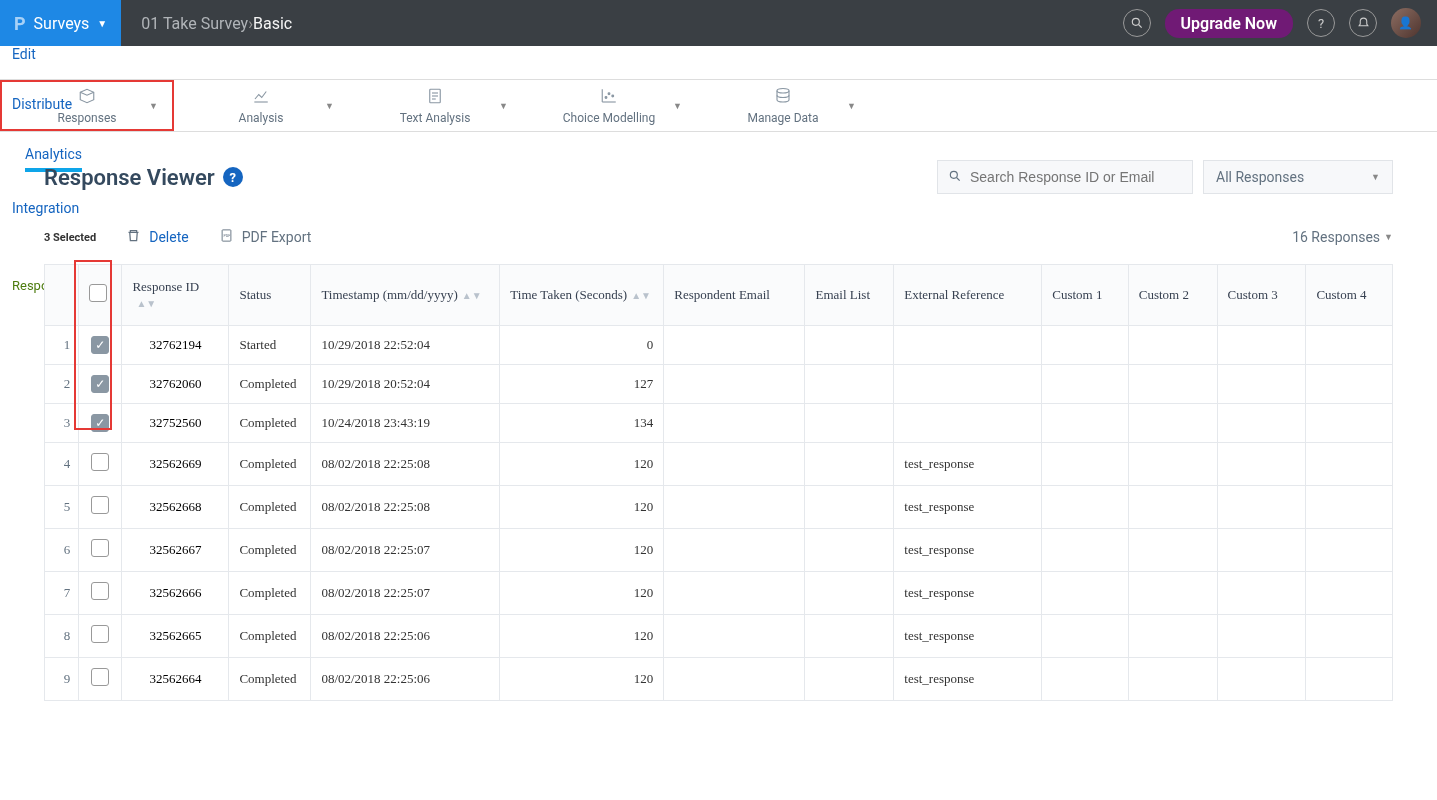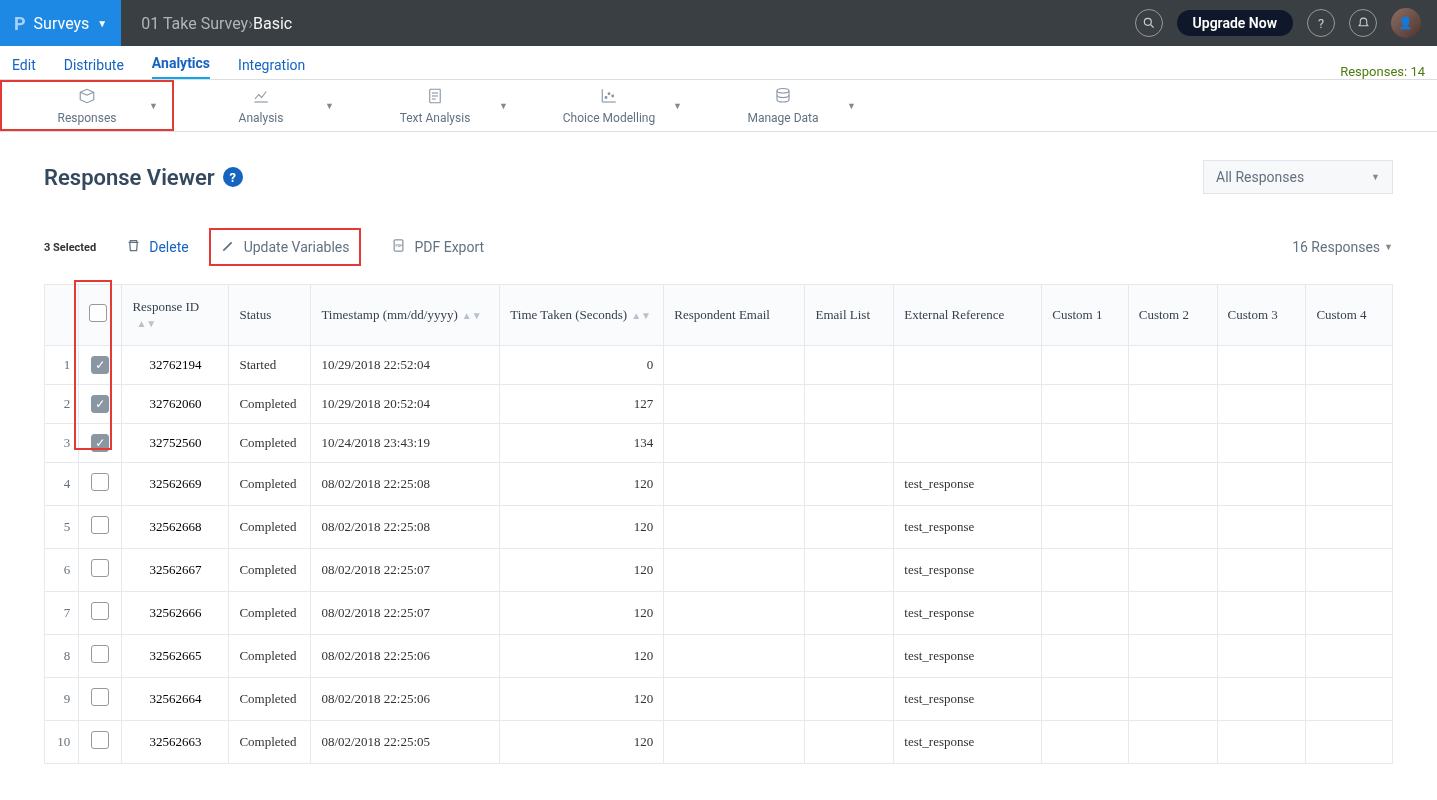--- a/index.html
+++ b/index.html
@@ -8,27 +8,27 @@
 
 .topbar { height: 46px; background: #3a3f44; display: flex; align-items: center; color: #fff; }
 .brand { background: #1e88e5; height: 46px; display: flex; align-items: center; padding: 0 14px; color: #fff; font-size: 16px; gap: 8px; }
 .brand .logo-p { font-weight: 700; font-size: 18px; color: #a7d1f7; }
 .breadcrumb { padding: 0 20px; display: flex; align-items: center; font-size: 16px; color: #e0e0e0; }
 .breadcrumb .crumb-main { color: #b0b4b8; }
 .breadcrumb .crumb-sep { color: #999; }
 .breadcrumb .crumb-current { color: #f5f5f5; }
 .topbar-right { margin-left: auto; display: flex; align-items: center; gap: 14px; padding-right: 16px; }
 .circle-btn { width: 28px; height: 28px; border-radius: 50%; border: 1px solid #999; display: flex; align-items: center; justify-content: center; color: #ccc; font-size: 13px; }
-.upgrade-btn { background: #0f172a; color: #fff; padding: 5px 16px; border-radius: 14px; font-size: 14px; font-weight: 600; }
+.upgrade-btn { background: #701a75; color: #fff; padding: 5px 16px; border-radius: 14px; font-size: 16px; font-weight: 600; }
 .avatar { width: 30px; height: 30px; border-radius: 50%; background: linear-gradient(135deg, #8d6e63, #4e342e); display: flex; align-items: center; justify-content: center; overflow: hidden; font-size: 12px; }
 
 
-.navtabs { height: 34px; border-bottom: 1px solid #ddd; display: flex; align-items: flex-end; padding: 0 12px; gap: 28px; font-size: 14px; }
+.navtabs { height: 34px; border-bottom: 1px solid #ddd; display: flex; align-items: flex-start; padding: 0 12px; gap: 28px; font-size: 14px; flex-direction: column; }
 .navtabs a { color: #1565c0; text-decoration: none; padding-bottom: 6px; cursor: pointer; }
-.navtabs a.active { border-bottom: 2px solid #0ea5e9; font-weight: 700; }
+.navtabs a.active { border-bottom: 4px solid #0ea5e9; font-weight: 400; margin-left: 13px; }
 .navtabs .spacer { flex: 1; }
 .resp-count { color: #4d7c0f; font-size: 13px; }
 
 
 .toolbar { height: 52px; border-bottom: 1px solid #ddd; display: flex; align-items: stretch; }
 .tool-item { width: 174px; display: flex; flex-direction: column; align-items: center; justify-content: center; position: relative; color: #637280; font-size: 12px; gap: 3px; }
 .tool-item .chev { position: absolute; right: 14px; top: 50%; transform: translateY(-50%); font-size: 9px; color: #888; }
 .tool-item svg { width: 20px; height: 18px; }
 .tool-highlight { border: 2px solid #e53935; }
 
@@ -157,41 +157,42 @@
     <span class="chev">▼</span>
   </div>
 </div>
 
 <div class="content-wrap">
   <div class="card">
     <div class="card-header">
       <span class="card-title">Response Viewer</span>
       <span class="help-badge">?</span>
       <div class="flex-spacer"></div>
+      <div class="search-box">
+        <span><svg viewBox="0 0 24 24" width="14" height="14" fill="none" stroke="#637280" stroke-width="2">
+              <circle cx="10" cy="10" r="6"></circle>
+              <line x1="15" y1="15" x2="20" y2="20"></line>
+            </svg></span>
+        <input type="text" placeholder="Search Response ID or Email" style="">
+      </div>
       <div class="filter-dd">
         <span>All Responses</span>
         <span style="font-size:9px;color:#888">▼</span>
       </div>
     </div>
 
     <div class="actions-row">
       <span class="sel-count">3 Selected</span>
       <div class="action-btn link">
         <span style="color:#637280"><svg viewBox="0 0 24 24" width="15" height="15" fill="none" stroke="currentColor" stroke-width="2">
               <path d="M4 7h16"></path>
               <path d="M7 7V4h10v3"></path>
               <path d="M6 7l1 13h10l1-13"></path>
             </svg></span>
         <span>Delete</span>
-      </div>
-      <div class="action-btn action-highlight">
-        <span><svg viewBox="0 0 24 24" width="15" height="15" fill="#637280">
-              <path d="M3 21l3-1 12-12-2-2L4 18l-1 3z"></path>
-            </svg></span>
-        <span>Update Variables</span>
       </div>
       <div class="action-btn">
         <span><svg viewBox="0 0 24 24" width="15" height="15" fill="none" stroke="#637280" stroke-width="1.5">
               <rect x="5" y="3" width="14" height="18" rx="1"></rect>
               <text x="7" y="15" font-size="6" fill="#637280" stroke="none">PDF</text>
             </svg></span>
         <span>PDF Export</span>
       </div>
       <div class="flex-spacer"></div>
       <div class="resp-total">
@@ -366,33 +367,18 @@
               <td>08/02/2018 22:25:06</td>
               <td class="tt">120</td>
               <td></td>
               <td></td>
               <td>test_response</td>
               <td></td>
               <td></td>
               <td></td>
               <td></td>
             </tr>
-            <tr>
-              <td class="rn">10</td>
-              <td class="col-cb"><span class="cb"></span></td>
-              <td class="rid">32562663</td>
-              <td>Completed</td>
-              <td>08/02/2018 22:25:05</td>
-              <td class="tt">120</td>
-              <td></td>
-              <td></td>
-              <td>test_response</td>
-              <td></td>
-              <td></td>
-              <td></td>
-              <td></td>
-            </tr>
           </tbody>
       </table>
 
     </div>
   </div>
 </div>
 
 </body></html>

